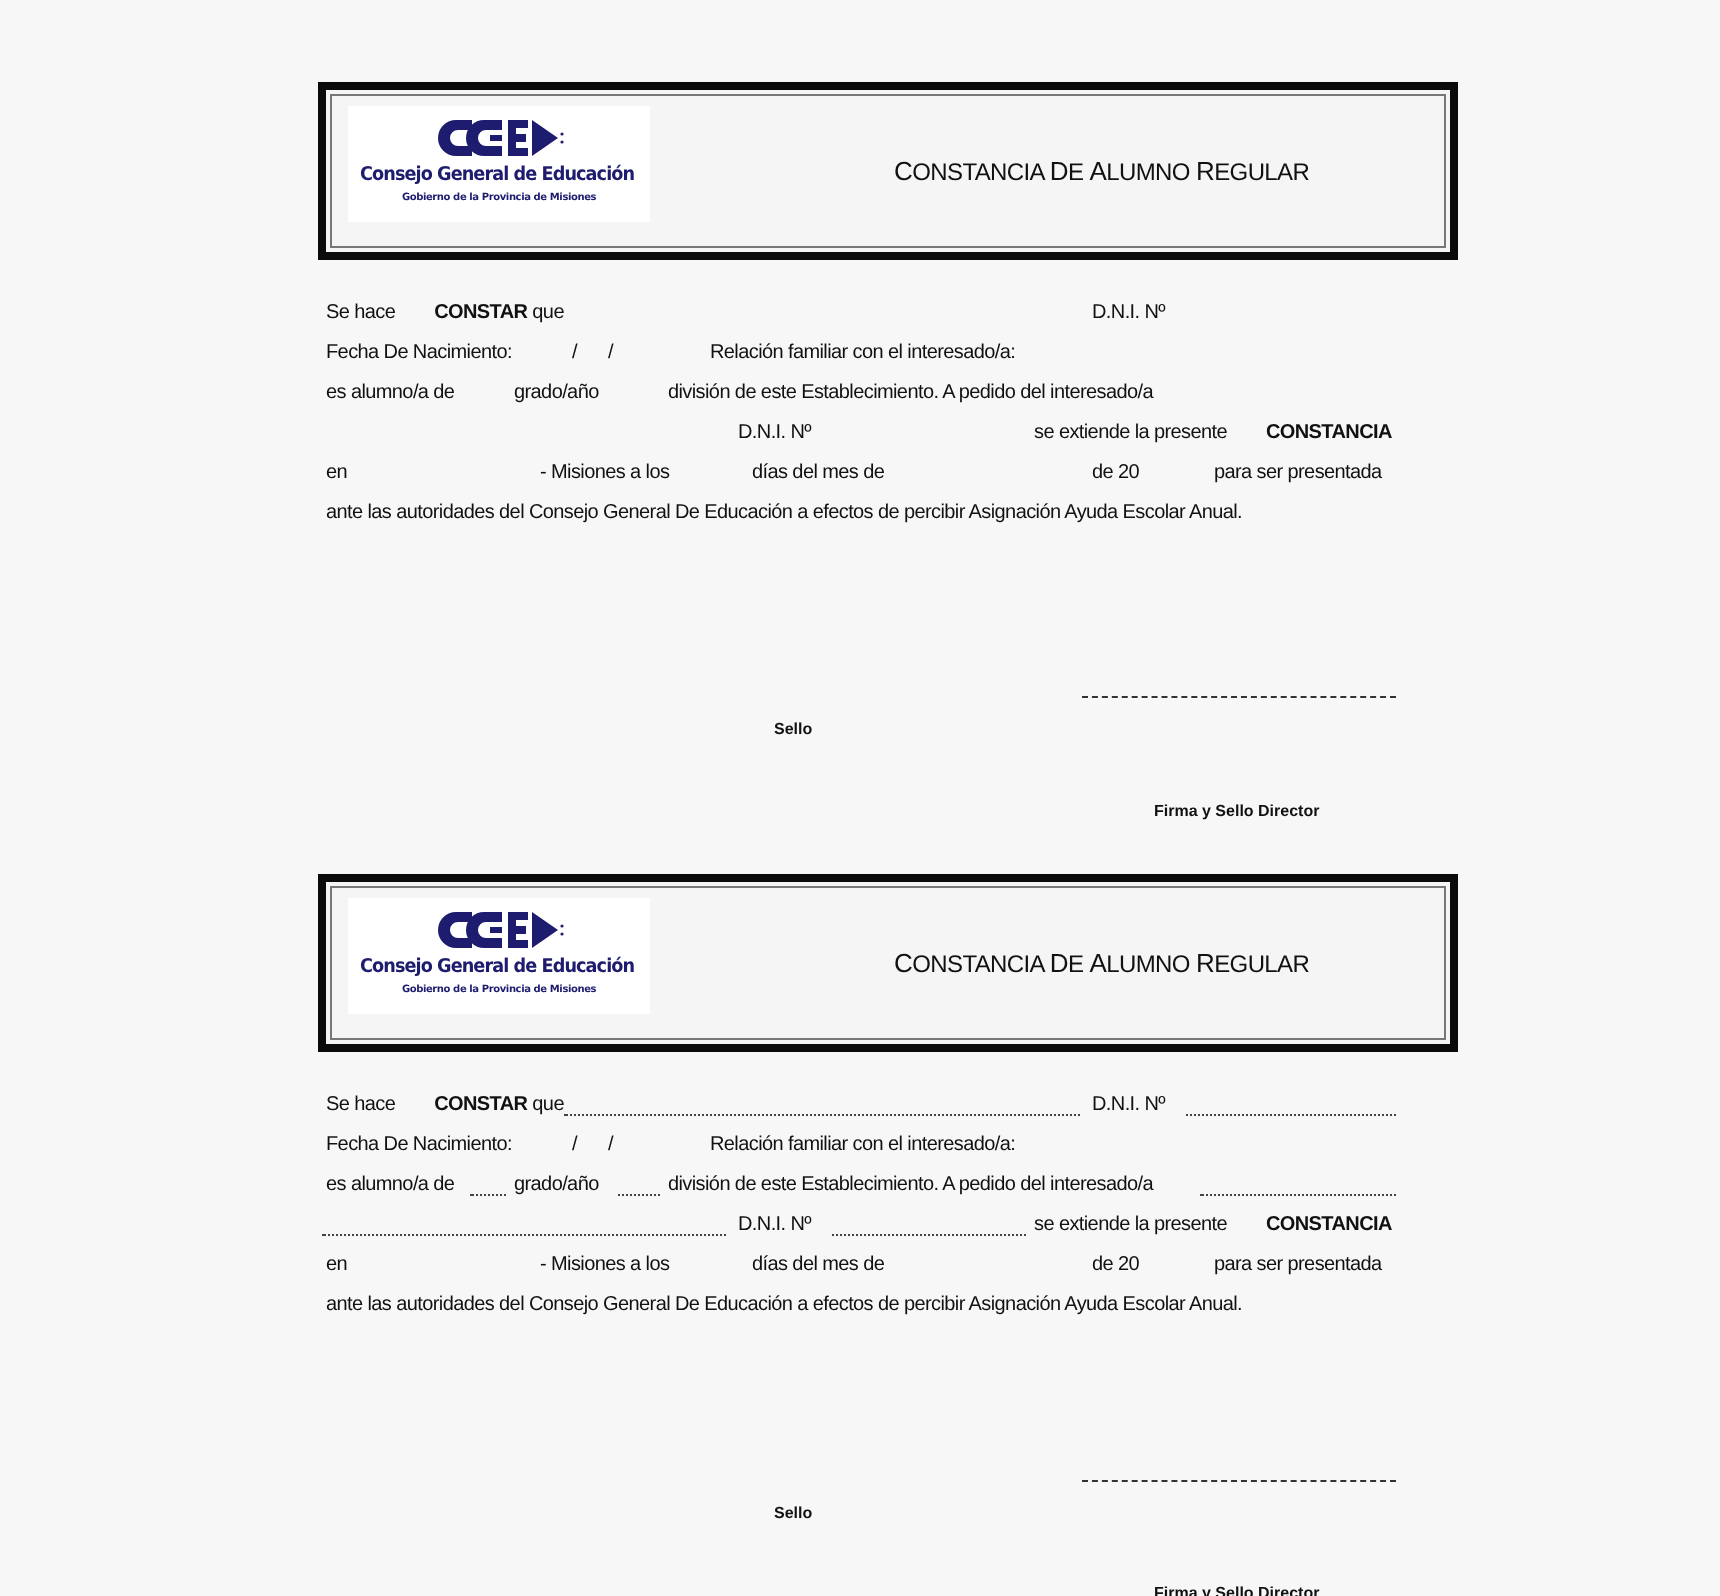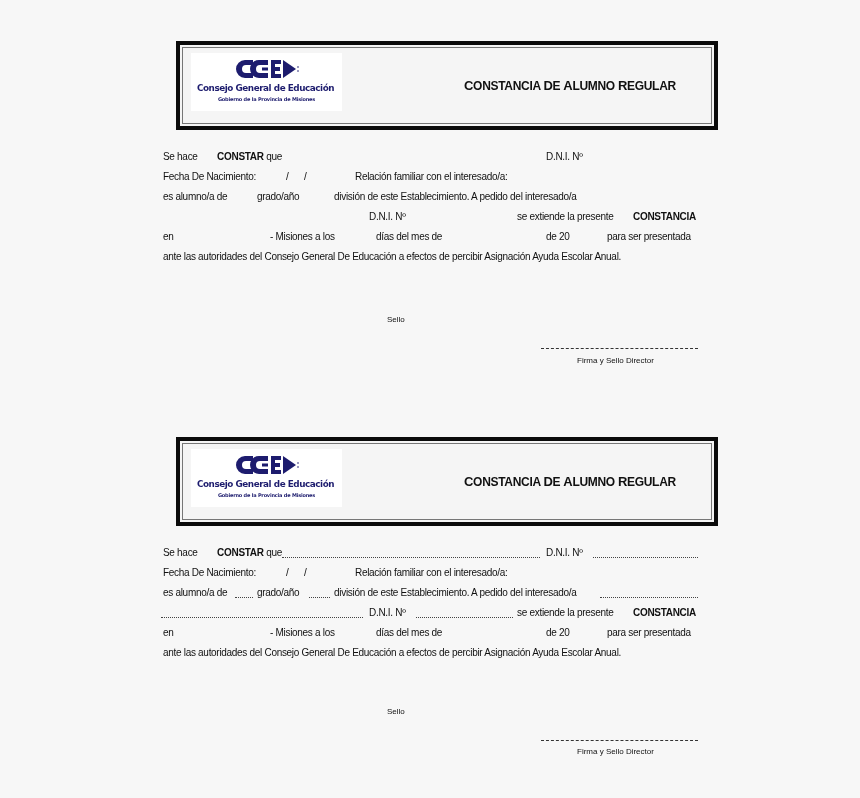--- a/index.html
+++ b/index.html
@@ -6,22 +6,22 @@
   body {
     width: 860px; height: 798px; background: #f7f7f7;
     font-family: "Liberation Sans", sans-serif; color: #111;
     position: relative; overflow: hidden;
   }
   .form { position: absolute; left: 0; width: 860px; height: 380px; }
   .form.f1 { top: 0; }
   .form.f2 { top: 396px; }
 
   .header-box {
-    position: absolute; left: 176px; top: 41px; width: 534px; height: 81px;
-    border: 4px solid #0b0b0b; background: #f5f5f5;
+    position: absolute; left: 159px; top: 41px; width: 534px; height: 81px;
+    border: 4px solid #0b0b0b; background: #f5f5f5; padding-left: 28px;
   }
   .header-inner {
     position: absolute; left: 2px; top: 2px; right: 2px; bottom: 2px;
     border: 1px solid #777;
   }
   .logo {
     position: absolute; left: 11px; top: 8px; width: 151px; height: 58px;
     background: #ffffff;
   }
   .logo-mark { position: absolute; left: 44px; top: 5px; width: 66px; height: 22px; }
@@ -30,30 +30,30 @@
     font-family: "DejaVu Sans", sans-serif; font-weight: bold; font-size: 9.5px;
     color: #1d1c6e; letter-spacing: -0.5px; transform: scaleX(0.93); transform-origin: left;
     white-space: nowrap;
   }
   .logo-sub {
     position: absolute; left: 0; top: 43px; width: 151px; text-align: center;
     font-family: "DejaVu Sans", sans-serif; font-weight: bold; font-size: 5px;
     color: #1d1c6e; letter-spacing: -0.2px; white-space: nowrap;
   }
   .title {
-    position: absolute; left: 284px; top: 33px; font-weight: bold; color: #111;
+    position: absolute; left: 284px; top: 33px; font-weight: normal; color: #111;
     font-size: 12px; white-space: nowrap; letter-spacing: -0.3px;
   }
   .title .big { font-size: 13px; }
 
   .line { position: absolute; font-size: 10px; white-space: nowrap; letter-spacing: -0.3px; }
   .b { font-weight: bold; margin-left: 17px; }
   .dots { position: absolute; height: 0; border-bottom: 1px dotted #444; }
   .sig-line { position: absolute; left: 541px; width: 157px; top: 348px; border-bottom: 1px dashed #333; height: 0; }
-  .small-b { position: absolute; font-size: 8px; font-weight: normal; white-space: nowrap; }
+  .small-b { position: absolute; font-size: 8px; font-weight: bold; white-space: nowrap; margin-top: 45px; }
 </style>
 </head>
 <body>
 
 <div class="form f1">
   <div class="header-box">
     <div class="header-inner"></div>
     <div class="logo">
       <svg class="logo-mark" viewBox="0 0 66 22">
         <path d="M10 2 h8 v5 h-7 a3 3 0 0 0 0 8 h7 v5 h-8 a9 9 0 0 1 0 -18z" fill="#1d1c6e"></path>

